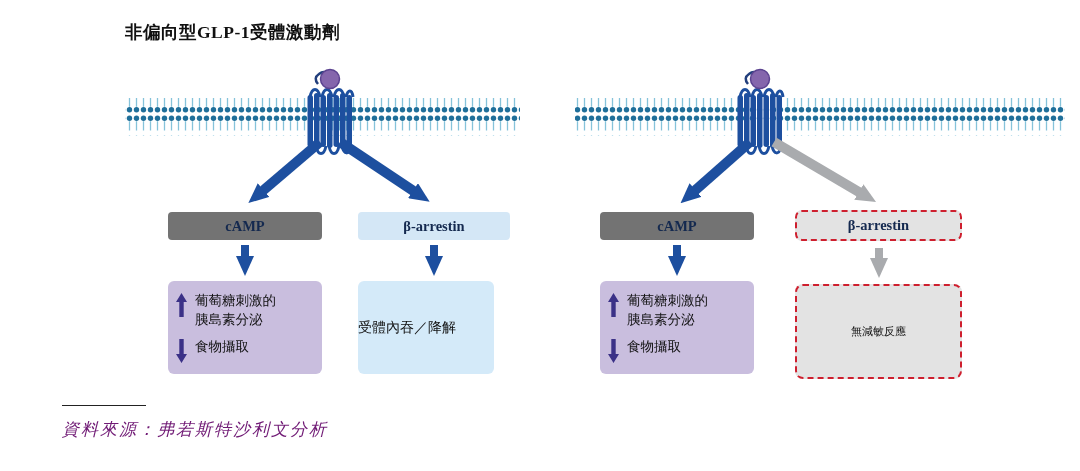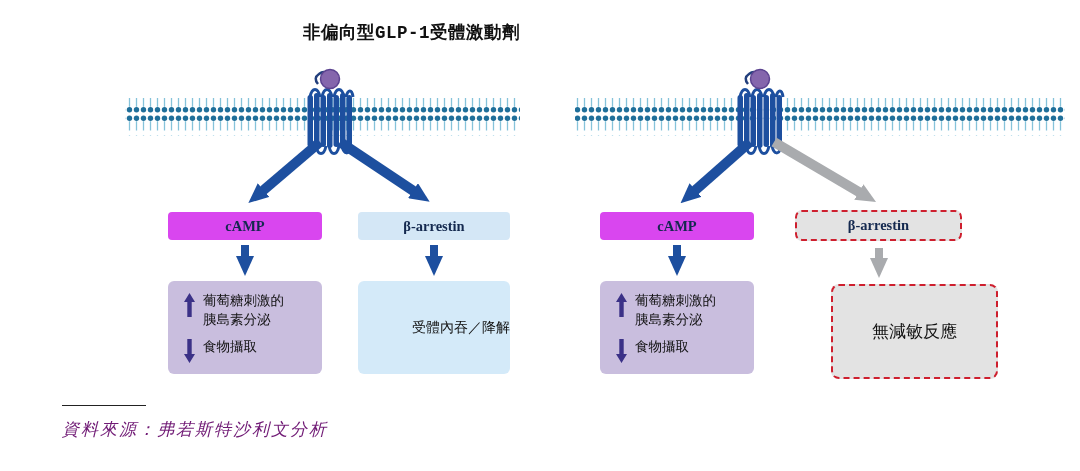--- a/index.html
+++ b/index.html
@@ -1,57 +1,57 @@
 <!DOCTYPE html>
 <html><head>
 <meta charset="utf-8">
 <style>
   html,body{margin:0;padding:0;background:#ffffff;}
   #canvas{
     position:relative;width:1080px;height:471px;background:#ffffff;overflow:hidden;
     font-family:"Liberation Serif","DejaVu Serif",serif;
   }
   .panel-title{
-    position:absolute;top:20px;text-align:right;
+    position:absolute;top:20px;text-align:left;
     font-weight:bold;font-size:17.5px;color:#111;letter-spacing:.5px;
-    font-family:Liberation Mono, monospace;
+    font-family:Liberation Serif, serif;
   }
   #title-left{left:125px;width:395px;}
   #title-right{left:600px;width:380px;}
   .diagram-svg{position:absolute;left:0;top:0;}
   .label-box{
     position:absolute;height:28px;border-radius:4px;
     display:flex;align-items:center;justify-content:center;
     font-weight:bold;font-size:14.5px;color:#14294f;
   }
-  .box-camp{background:#d946ef;justify-content:center;}
+  .box-camp{background:#737373;justify-content:center;}
   .box-arrestin-blue{background:#d4e7f6;}
   .box-arrestin-gray{
     background:#e3e3e3;border:2.5px dashed #ce1f2e;border-radius:7px;
     height:27px;
   }
   .outcome-box{
     position:absolute;border-radius:6px;
     font-family:"Liberation Sans","DejaVu Sans",sans-serif;
   }
   .outcome-purple{
     background:#c9bede;width:154px;height:93px;
     display:flex;flex-direction:column;justify-content:center;gap:9px;
-    padding:0 0 0 16px;box-sizing:border-box;
+    padding:0 0 0 8px;box-sizing:border-box;
   }
   .outcome-blue{
-    background:#d4eaf9;width:152px;height:93px;
-    display:flex;align-items:center;justify-content:flex-end;
+    background:#d4eaf9;width:136px;height:93px;
+    display:flex;align-items:center;justify-content:flex-start;
     font-size:14px;color:#111;
   }
   .outcome-gray{
     background:#e3e3e3;border:2.5px dashed #ce1f2e;border-radius:8px;
     width:163px;height:91px;
     display:flex;align-items:center;justify-content:center;
-    font-size:17px;color:#111;margin-left:36px;
+    font-size:11px;color:#111;
   }
   .effect-row{display:flex;align-items:flex-start;gap:8px;}
   .effect-text{
     font-size:13.5px;line-height:1.35;color:#111;white-space:pre-line;
   }
   .effect-arrow{flex:0 0 auto;margin-top:1px;}
   #source-rule{
     position:absolute;left:62px;top:405px;width:84px;
     border-top:1.6px solid #222;
   }

